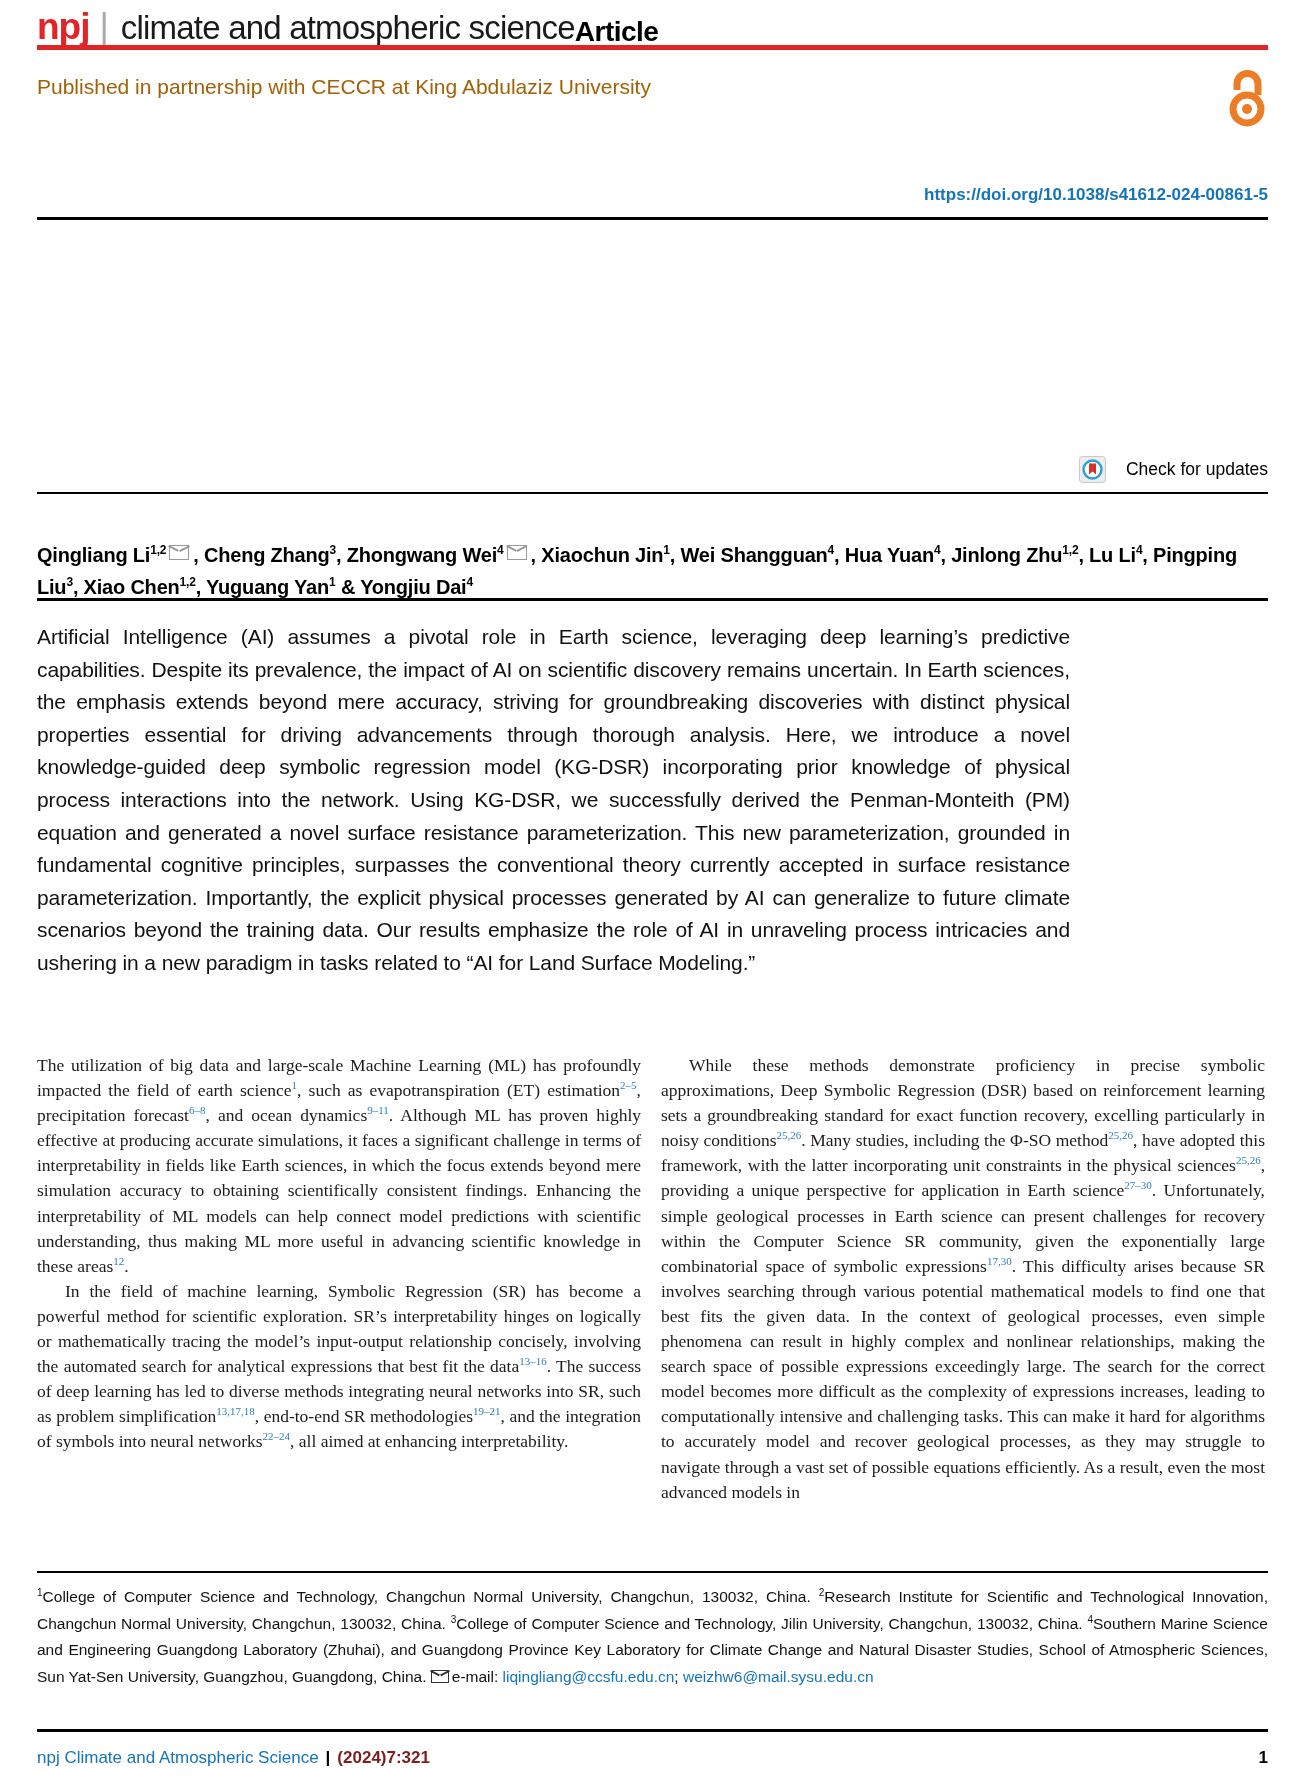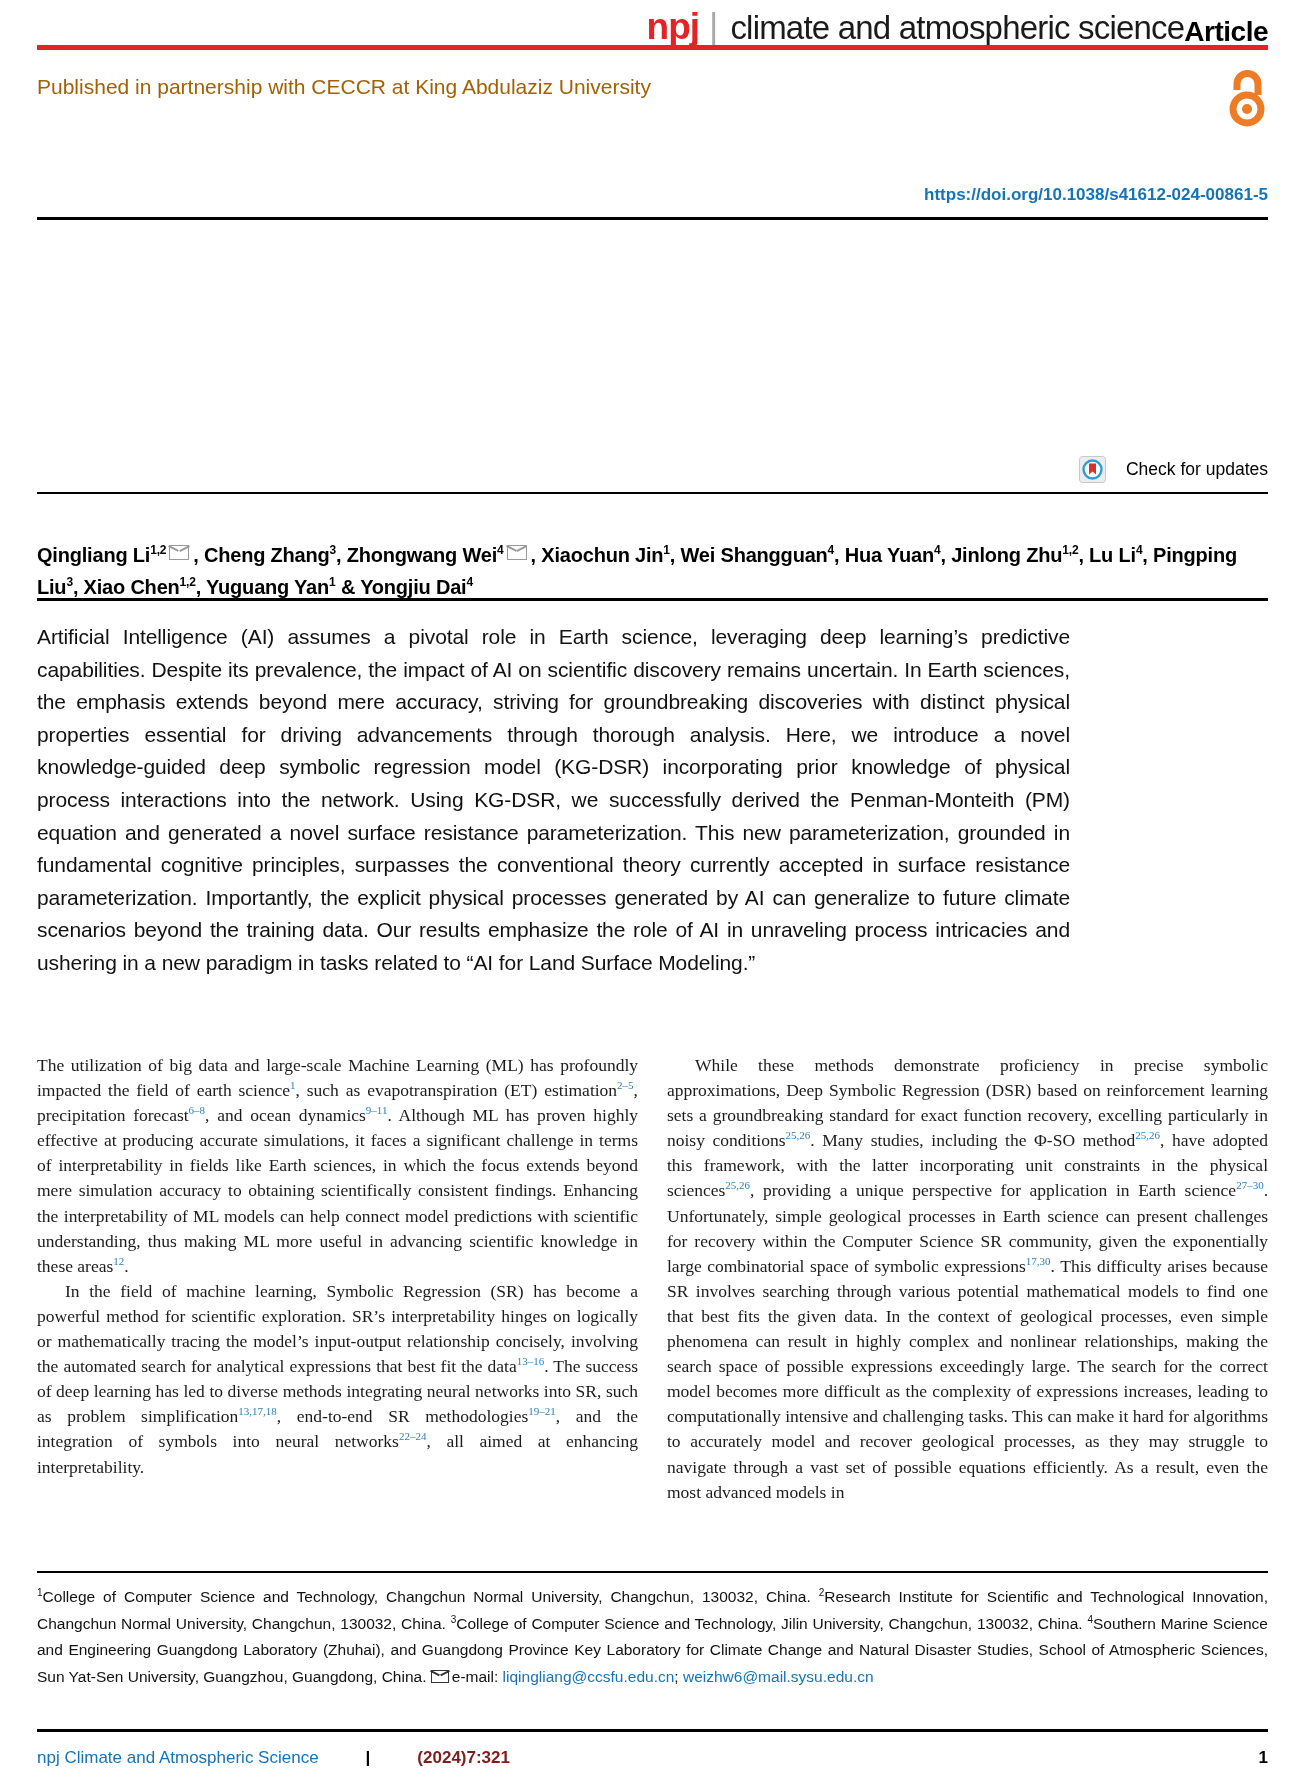--- a/index.html
+++ b/index.html
@@ -1,20 +1,20 @@
 <!DOCTYPE html>
 <html><head>
 <meta charset="utf-8">
 <style>
   html,body{margin:0;padding:0;background:#ffffff;}
   .page{position:relative;width:1302px;height:1789px;background:#ffffff;
         font-family:"Liberation Sans",sans-serif;color:#111;overflow:hidden;}
 
   
-  .masthead{position:absolute;top:6px;left:37px;right:34px;display:flex;align-items:flex-end;justify-content:flex-end;}
+  .masthead{position:absolute;top:6px;left:37px;right:34px;display:flex;align-items:flex-end;justify-content:flex-start;}
   .brandrow{display:flex;align-items:baseline;}
   .npj{font-size:37px;font-weight:700;color:#e32426;letter-spacing:-1px;}
   .brand-sep{font-size:36px;font-weight:300;color:#a9a9a9;margin:0 12px 0 10px;}
   .journal{font-size:33px;font-weight:400;color:#1a1a1a;letter-spacing:-0.8px;}
   .article-label{font-size:28px;font-weight:700;color:#000;letter-spacing:-0.5px;}
   .red-rule{position:absolute;top:45px;left:37px;right:34px;height:5px;background:#e32426;}
   .partnership{position:absolute;top:75px;left:37px;font-size:21px;color:#a16207;}
   .oa-icon{position:absolute;top:64px;right:32px;}
 
   
@@ -32,40 +32,40 @@
            line-height:32px;color:#000;letter-spacing:-0.2px;margin-top:36px;}
   .authors sup{font-size:12px;font-weight:700;}
 
   .rule-thick{position:absolute;top:598px;left:37px;right:34px;height:3px;background:#000;}
 
   
   .abstract{position:absolute;top:621px;left:37px;width:1033px;font-size:21px;line-height:32.6px;
             color:#111;text-align:justify;letter-spacing:-0.1px;}
 
   
-  .columns{position:absolute;top:1053px;left:37px;width:1231px;display:flex;gap:29px;}
+  .columns{position:absolute;top:1053px;left:37px;width:1231px;display:flex;gap:20px;}
   .col{width:604px;font-family:"Liberation Serif",serif;font-size:17.5px;line-height:25.1px;
        color:#1b1b1b;text-align:justify;}
   .col p{margin:0;}
   .col p.indent{text-indent:28px;}
   sup{line-height:0;}
   .col sup{font-size:11px;}
   sup.ref{color:#2d7fb8;}
 
   
   .rule-foot{position:absolute;top:1571px;left:37px;right:34px;height:2px;background:#000;}
   .footnotes{position:absolute;top:1584px;left:37px;width:1231px;font-size:15.5px;line-height:26.5px;
              color:#111;text-align:justify;}
   .footnotes sup{font-size:10px;}
   a.lnk{color:#1474b8;text-decoration:none;cursor:pointer;}
 
   
   .rule-footer{position:absolute;top:1729px;left:37px;right:34px;height:3px;background:#000;}
   .footer{position:absolute;top:1748px;left:37px;right:34px;display:flex;justify-content:space-between;align-items:baseline;}
-  .footer-left{display:flex;align-items:baseline;gap:40px;}
+  .footer-left{display:flex;align-items:baseline;}
   .footer-journal{font-size:17px;color:#1474b8;}
   .footer-sep{font-size:17px;font-weight:700;color:#000;margin:0 7px;}
   .footer-citation{font-size:17px;font-weight:700;color:#7f1d1d;}
   .footer-page{font-size:17px;font-weight:700;color:#000;}
 
   
   .env{display:inline-block;width:18px;height:13px;border:1.6px solid #9a9a9a;position:relative;
        margin:0 4px 0 3px;vertical-align:2px;background:#fff;}
   .env::before,.env::after{content:"";position:absolute;top:-1px;width:11.3px;height:1.6px;background:#9a9a9a;}
   .env::before{left:-1px;transform:rotate(27deg);transform-origin:left top;}

